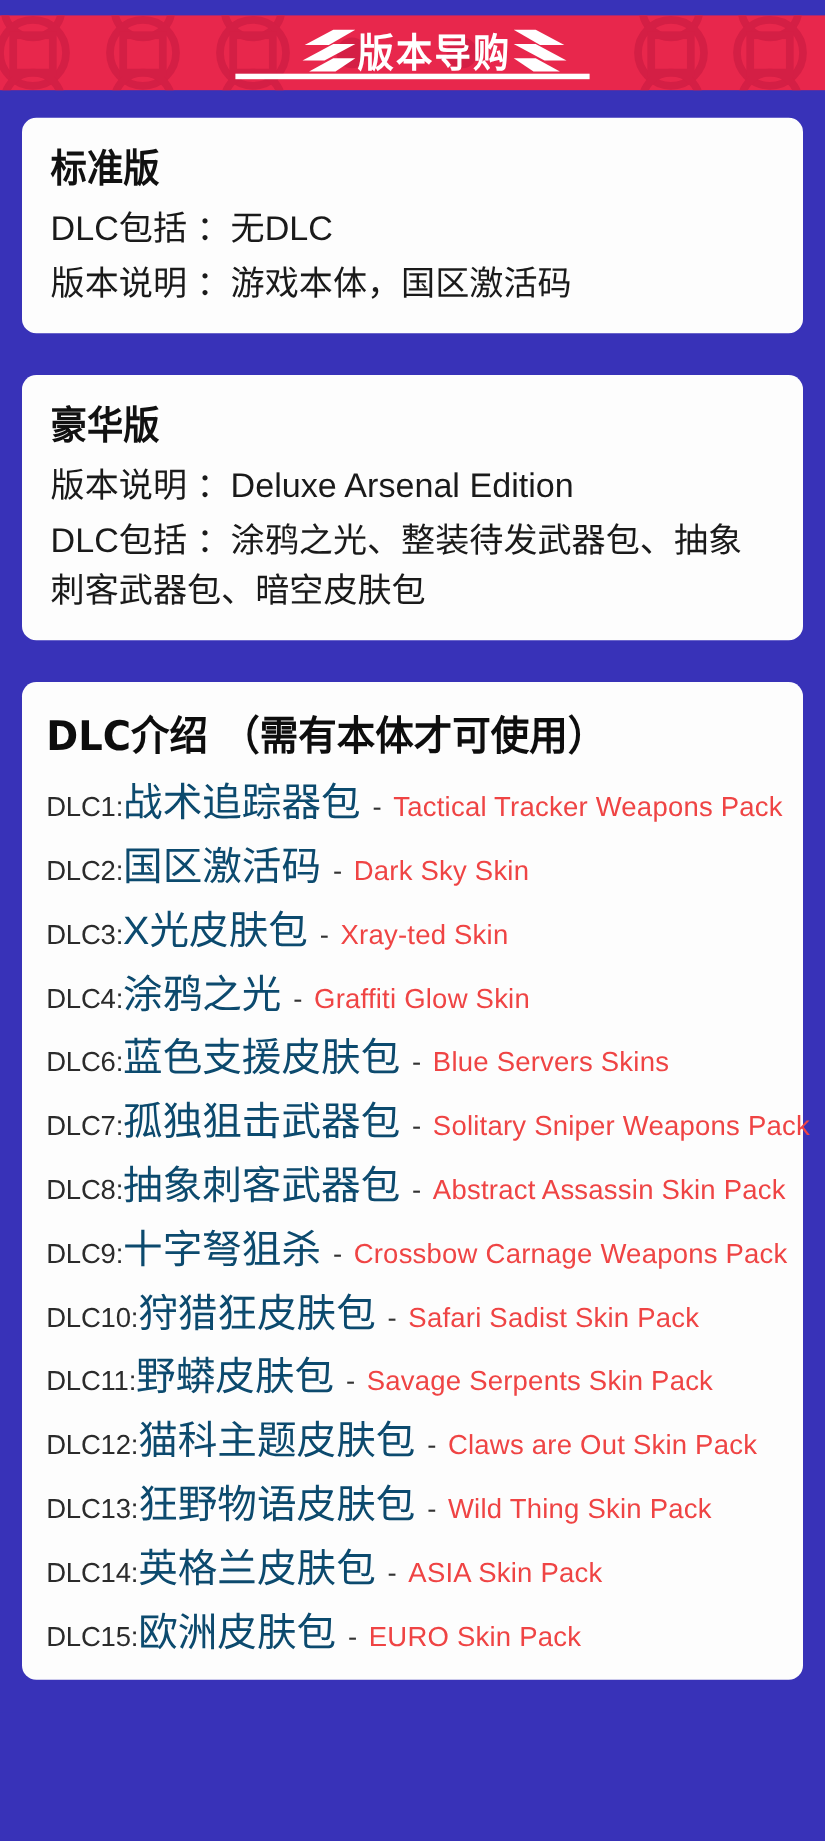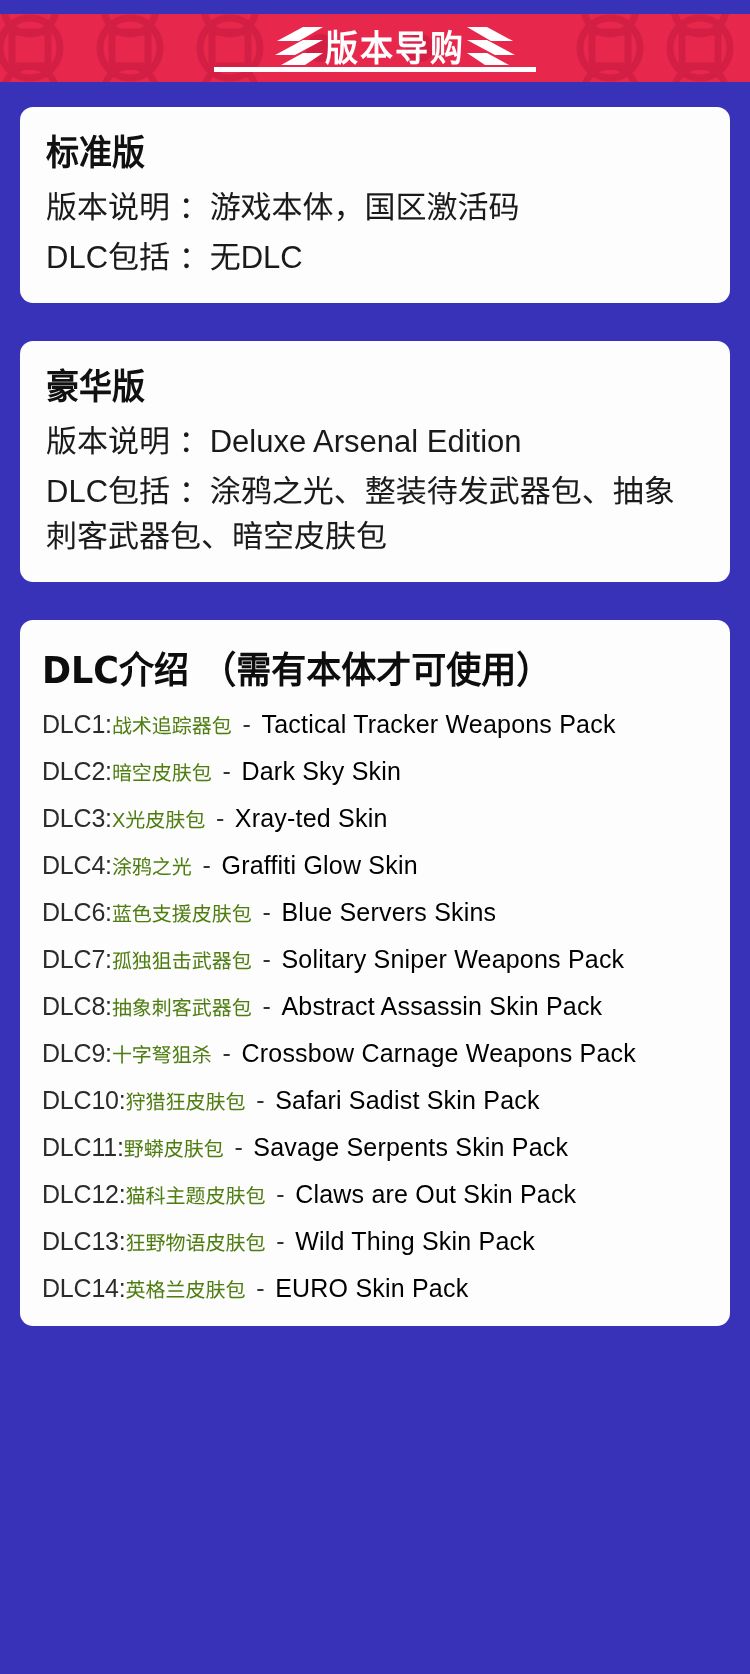--- a/index.html
+++ b/index.html
@@ -126,31 +126,31 @@
   .dlc-item{
     font-size:25px;
     color:#2b2b2b;
     line-height:1.0;
     padding:11px 0 11px 0;
     white-space:nowrap;
     font-family:"Liberation Sans","DejaVu Sans",sans-serif;
     letter-spacing:-0.2px;
   }
   .dlc-item .cn{
-    font-size:20px;
-    color:#4d7c0f;
+    font-size:36px;
+    color:#0c4a6e;
     letter-spacing:0px;
   }
   .dlc-item .sep{
     padding:0 4px;
     color:#333;
   }
   .dlc-item .en{
     font-size:25px;
-    color:#000000;
+    color:#ef4444;
     letter-spacing:0.2px;
   }
 </style>
 </head>
 <body>
 
 <div class="banner-wrap">
   <div class="banner">
 
     <svg class="banner-pattern" viewBox="0 0 750 112" preserveAspectRatio="none" xmlns="http://www.w3.org/2000/svg">
@@ -200,49 +200,50 @@
 
     <div class="banner-underline"></div>
   </div>
 </div>
 
 <div class="page">
 
   <div class="card">
     <div class="card-title">标准版</div>
     <div class="card-line">
+      <span>DLC包括 ：</span><span>无DLC</span>
+    </div>
+    <div class="card-line">
       <span>版本说明 ：</span><span>游戏本体，国区激活码</span>
-    </div>
-    <div class="card-line">
-      <span>DLC包括 ：</span><span>无DLC</span>
     </div>
   </div>
 
   <div class="card">
     <div class="card-title">豪华版</div>
     <div class="card-line">
       <span>版本说明 ：</span><span>Deluxe Arsenal Edition</span>
     </div>
     <div class="card-line spaced">
       <span>DLC包括 ：</span><span>涂鸦之光、整装待发武器包、抽象刺客武器包、暗空皮肤包</span>
     </div>
   </div>
 
   <div class="dlc-card">
     <div class="dlc-heading">DLC介绍 （需有本体才可使用）</div>
     <ul class="dlc-list" id="dlc-list">
         <li class="dlc-item"><span>DLC1:</span><span class="cn">战术追踪器包</span><span class="sep"> - </span><span class="en">Tactical Tracker Weapons Pack</span></li>
-        <li class="dlc-item"><span>DLC2:</span><span class="cn">暗空皮肤包</span><span class="sep"> - </span><span class="en">Dark Sky Skin</span></li>
+        <li class="dlc-item"><span>DLC2:</span><span class="cn">国区激活码</span><span class="sep"> - </span><span class="en">Dark Sky Skin</span></li>
         <li class="dlc-item"><span>DLC3:</span><span class="cn">X光皮肤包</span><span class="sep"> - </span><span class="en">Xray-ted Skin</span></li>
         <li class="dlc-item"><span>DLC4:</span><span class="cn">涂鸦之光</span><span class="sep"> - </span><span class="en">Graffiti Glow Skin</span></li>
         <li class="dlc-item"><span>DLC6:</span><span class="cn">蓝色支援皮肤包</span><span class="sep"> - </span><span class="en">Blue Servers Skins</span></li>
         <li class="dlc-item"><span>DLC7:</span><span class="cn">孤独狙击武器包</span><span class="sep"> - </span><span class="en">Solitary Sniper Weapons Pack</span></li>
         <li class="dlc-item"><span>DLC8:</span><span class="cn">抽象刺客武器包</span><span class="sep"> - </span><span class="en">Abstract Assassin Skin Pack</span></li>
         <li class="dlc-item"><span>DLC9:</span><span class="cn">十字弩狙杀</span><span class="sep"> - </span><span class="en">Crossbow Carnage Weapons Pack</span></li>
         <li class="dlc-item"><span>DLC10:</span><span class="cn">狩猎狂皮肤包</span><span class="sep"> - </span><span class="en">Safari Sadist Skin Pack</span></li>
         <li class="dlc-item"><span>DLC11:</span><span class="cn">野蟒皮肤包</span><span class="sep"> - </span><span class="en">Savage Serpents Skin Pack</span></li>
         <li class="dlc-item"><span>DLC12:</span><span class="cn">猫科主题皮肤包</span><span class="sep"> - </span><span class="en">Claws are Out Skin Pack</span></li>
         <li class="dlc-item"><span>DLC13:</span><span class="cn">狂野物语皮肤包</span><span class="sep"> - </span><span class="en">Wild Thing Skin Pack</span></li>
-        <li class="dlc-item"><span>DLC14:</span><span class="cn">英格兰皮肤包</span><span class="sep"> - </span><span class="en">EURO Skin Pack</span></li>
+        <li class="dlc-item"><span>DLC14:</span><span class="cn">英格兰皮肤包</span><span class="sep"> - </span><span class="en">ASIA Skin Pack</span></li>
+        <li class="dlc-item"><span>DLC15:</span><span class="cn">欧洲皮肤包</span><span class="sep"> - </span><span class="en">EURO Skin Pack</span></li>
       </ul>
   </div>
 
 </div>
 
 </body></html>

